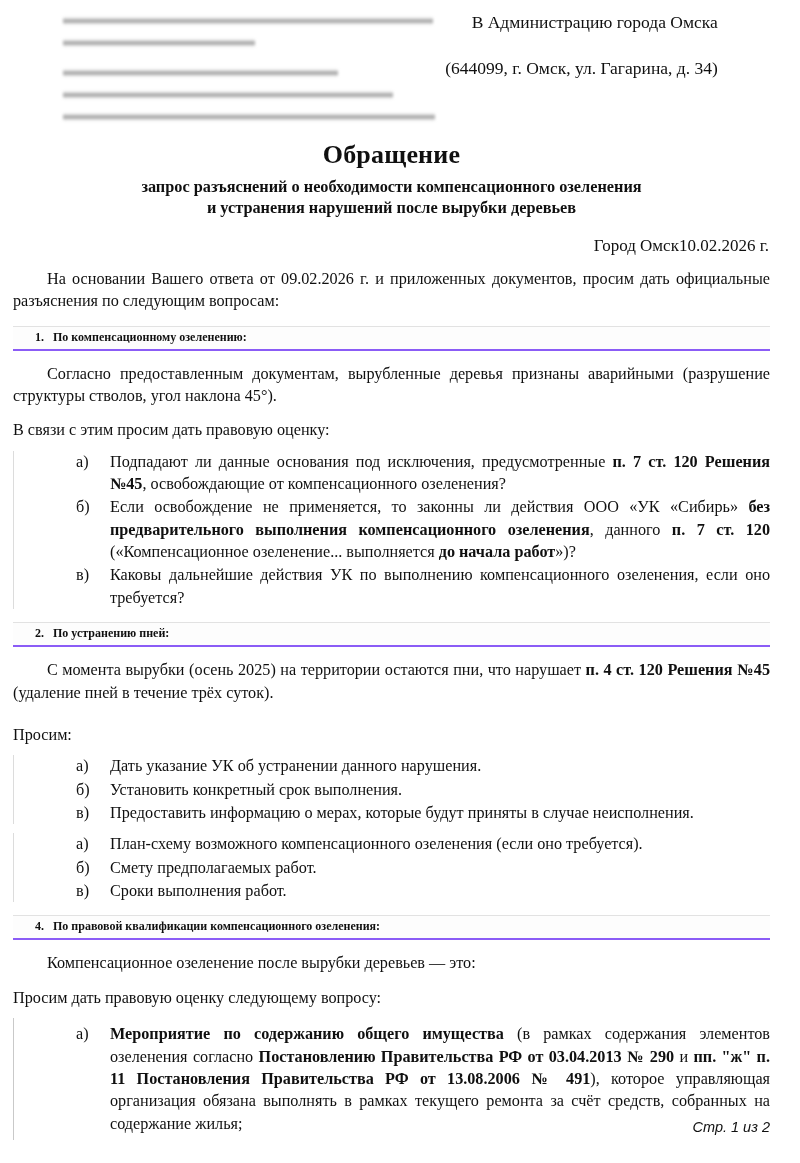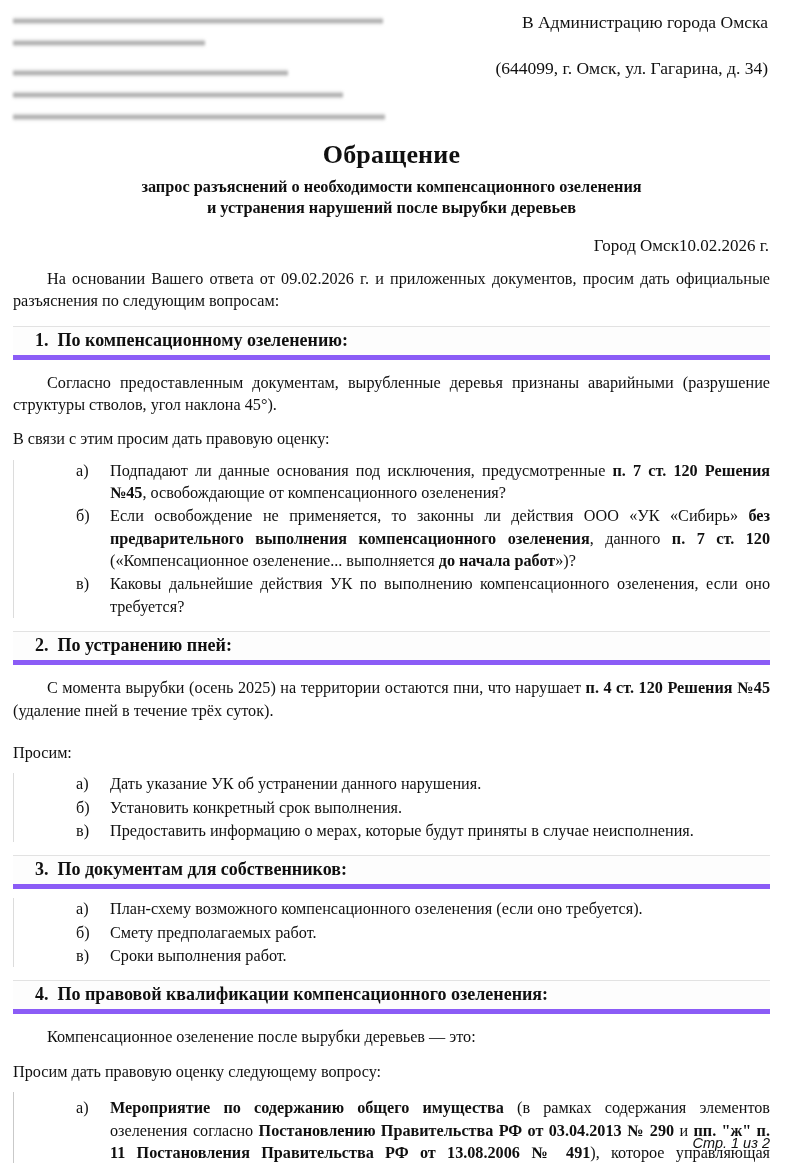--- a/index.html
+++ b/index.html
@@ -22,21 +22,21 @@
     height: 1163px;
     box-sizing: border-box;
     padding: 8px 30px 0 13px;
     position: relative;
   }
 
   
   .header {
     display: flex;
     align-items: flex-start;
-    justify-content: space-between;
+    justify-content: center;
     height: 118px;
   }
   .redacted-block {
     width: 382px;
     padding-top: 9px;
   }
   .redacted-line {
     height: 8px;
     margin-bottom: 14px;
     border-radius: 1px;
@@ -98,26 +98,26 @@
     line-height: 1.38;
     margin: 12px 0 0 0;
     text-align: justify;
   }
   p.body.indent { text-indent: 34px; }
   p.body.tight  { margin-top: 20px; }
   p.body.noind  { text-align: left; }
 
   
   .section-heading {
-    font-size: 18px;
+    font-size: 12px;
     font-weight: bold;
     margin: 13px 0 0 0;
     padding: 3px 0 4px 22px;
     border-top: 1px solid #e2e2e2;
-    border-bottom: 5px solid #8b5cf6;
+    border-bottom: 2px solid #8b5cf6;
     background: #fdfdfd;
   }
   .section-heading .num { margin-right: 9px; }
 
   
   ol.lettered {
     list-style: none;
     margin: 9px 0 0 0;
     padding: 0 0 0 62px;
     border-left: 1px solid #dcdcdc;
@@ -143,21 +143,21 @@
     text-align: left;
   }
   ol.lettered.bold-items > li { margin-bottom: 9px; }
   ol.lettered.bold-items > li:last-child { margin-bottom: 0; }
 
   b, strong { font-weight: bold; }
 
   .footer {
     position: absolute;
     right: 30px;
-    bottom: 12px;
+    bottom: 28px;
     font-size: 14.5px;
     font-style: italic;
     font-family: "Liberation Sans", sans-serif;
   }
 </style>
 </head>
 <body>
 
 <div class="page">
 
@@ -216,23 +216,20 @@
   <p class="body indent" id="s2-para"><span>С момента вырубки (осень 2025) на территории остаются пни, что нарушает </span><b>п. 4 ст. 120 Решения №45</b><span> (удаление пней в течение трёх суток).</span></p>
 
   <p class="body noind tight">Просим:</p>
 
   <ol class="lettered" id="list-s2">
       <li><span class="mark">а)</span><span><span>Дать указание УК об устранении данного нарушения.</span></span></li>
       <li><span class="mark">б)</span><span><span>Установить конкретный срок выполнения.</span></span></li>
       <li><span class="mark">в)</span><span><span>Предоставить информацию о мерах, которые будут приняты в случае неисполнения.</span></span></li>
     </ol>
 
-  <div class="section-heading">
-    <span class="num">3.</span><span>По документам для собственников:</span>
-  </div>
 
 
   <ol class="lettered" id="list-s3">
       <li><span class="mark">а)</span><span><span>План-схему возможного компенсационного озеленения (если оно требуется).</span></span></li>
       <li><span class="mark">б)</span><span><span>Смету предполагаемых работ.</span></span></li>
       <li><span class="mark">в)</span><span><span>Сроки выполнения работ.</span></span></li>
     </ol>
 
   <div class="section-heading">
     <span class="num">4.</span><span>По правовой квалификации компенсационного озеленения:</span>

